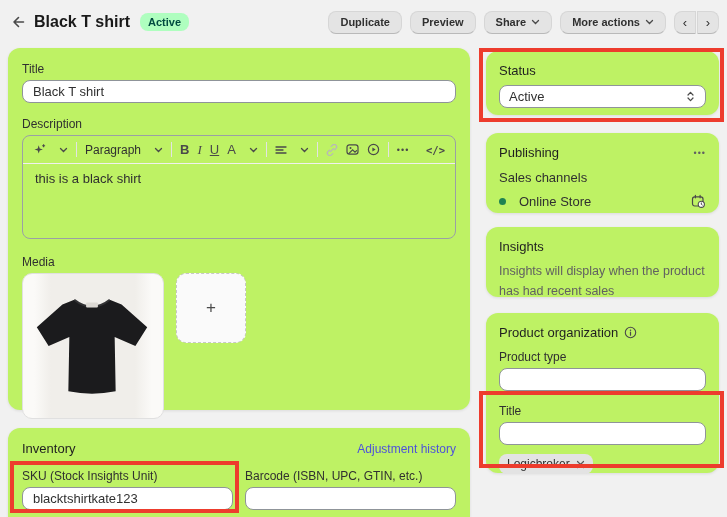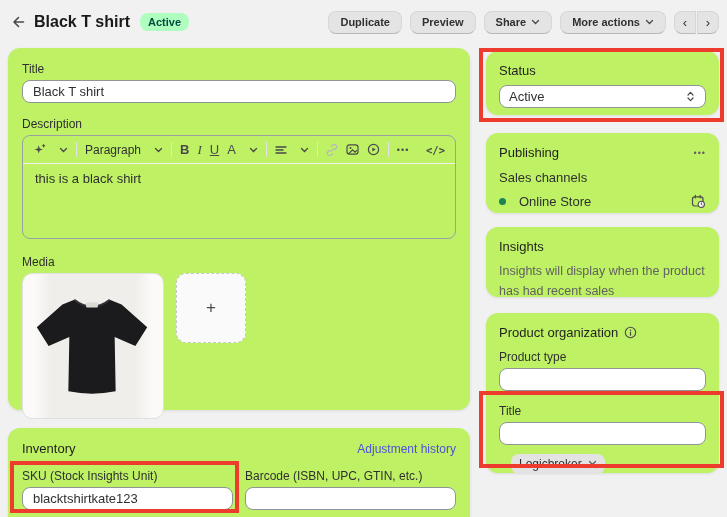--- a/index.html
+++ b/index.html
@@ -58,21 +58,21 @@
   .pub-head{display:flex;align-items:center;justify-content:space-between;}
   .menu-dots{font-size:9px;letter-spacing:1px;color:#616161;cursor:pointer;}
   .sub-label{font-size:13px;color:#303030;margin-top:10px;}
   .channel-row{display:flex;align-items:center;margin-top:9px;gap:13px;}
   .dot{width:7px;height:7px;border-radius:50%;background:#1f8352;}
   .channel-name{font-size:13px;color:#303030;}
   #card-insights{left:486px;top:227px;width:233px;height:70px;padding:12px 13px;}
   .insights-body{font-size:12.5px;color:#616161;line-height:1.6;margin-top:7px;}
   #card-org{left:486px;top:313px;width:233px;height:160px;padding:12px 13px;}
   .org-head{display:flex;align-items:center;gap:6px;}
-  .tag-pill{display:inline-flex;align-items:center;gap:6px;background:#e3e3e3;border-radius:8px;padding:3px 8px;font-size:12px;color:#303030;margin-top:9px;margin-left:12px;}
+  .tag-pill{display:inline-flex;align-items:center;gap:6px;background:#e3e3e3;border-radius:8px;padding:3px 8px;font-size:12px;color:#303030;margin-top:9px;}
   .pill-x{display:flex;align-items:center;cursor:pointer;}
 
   
   .redbox{position:absolute;border:4px solid #ed3c2d;box-sizing:border-box;z-index:6;pointer-events:none;}
   #red-status{left:479px;top:48px;width:245px;height:74px;}
   #red-sku{left:10px;top:461px;width:229px;height:52px;}
   #red-tags{left:479px;top:391px;width:245px;height:77px;}
 
   svg{display:block;}
 </style>

